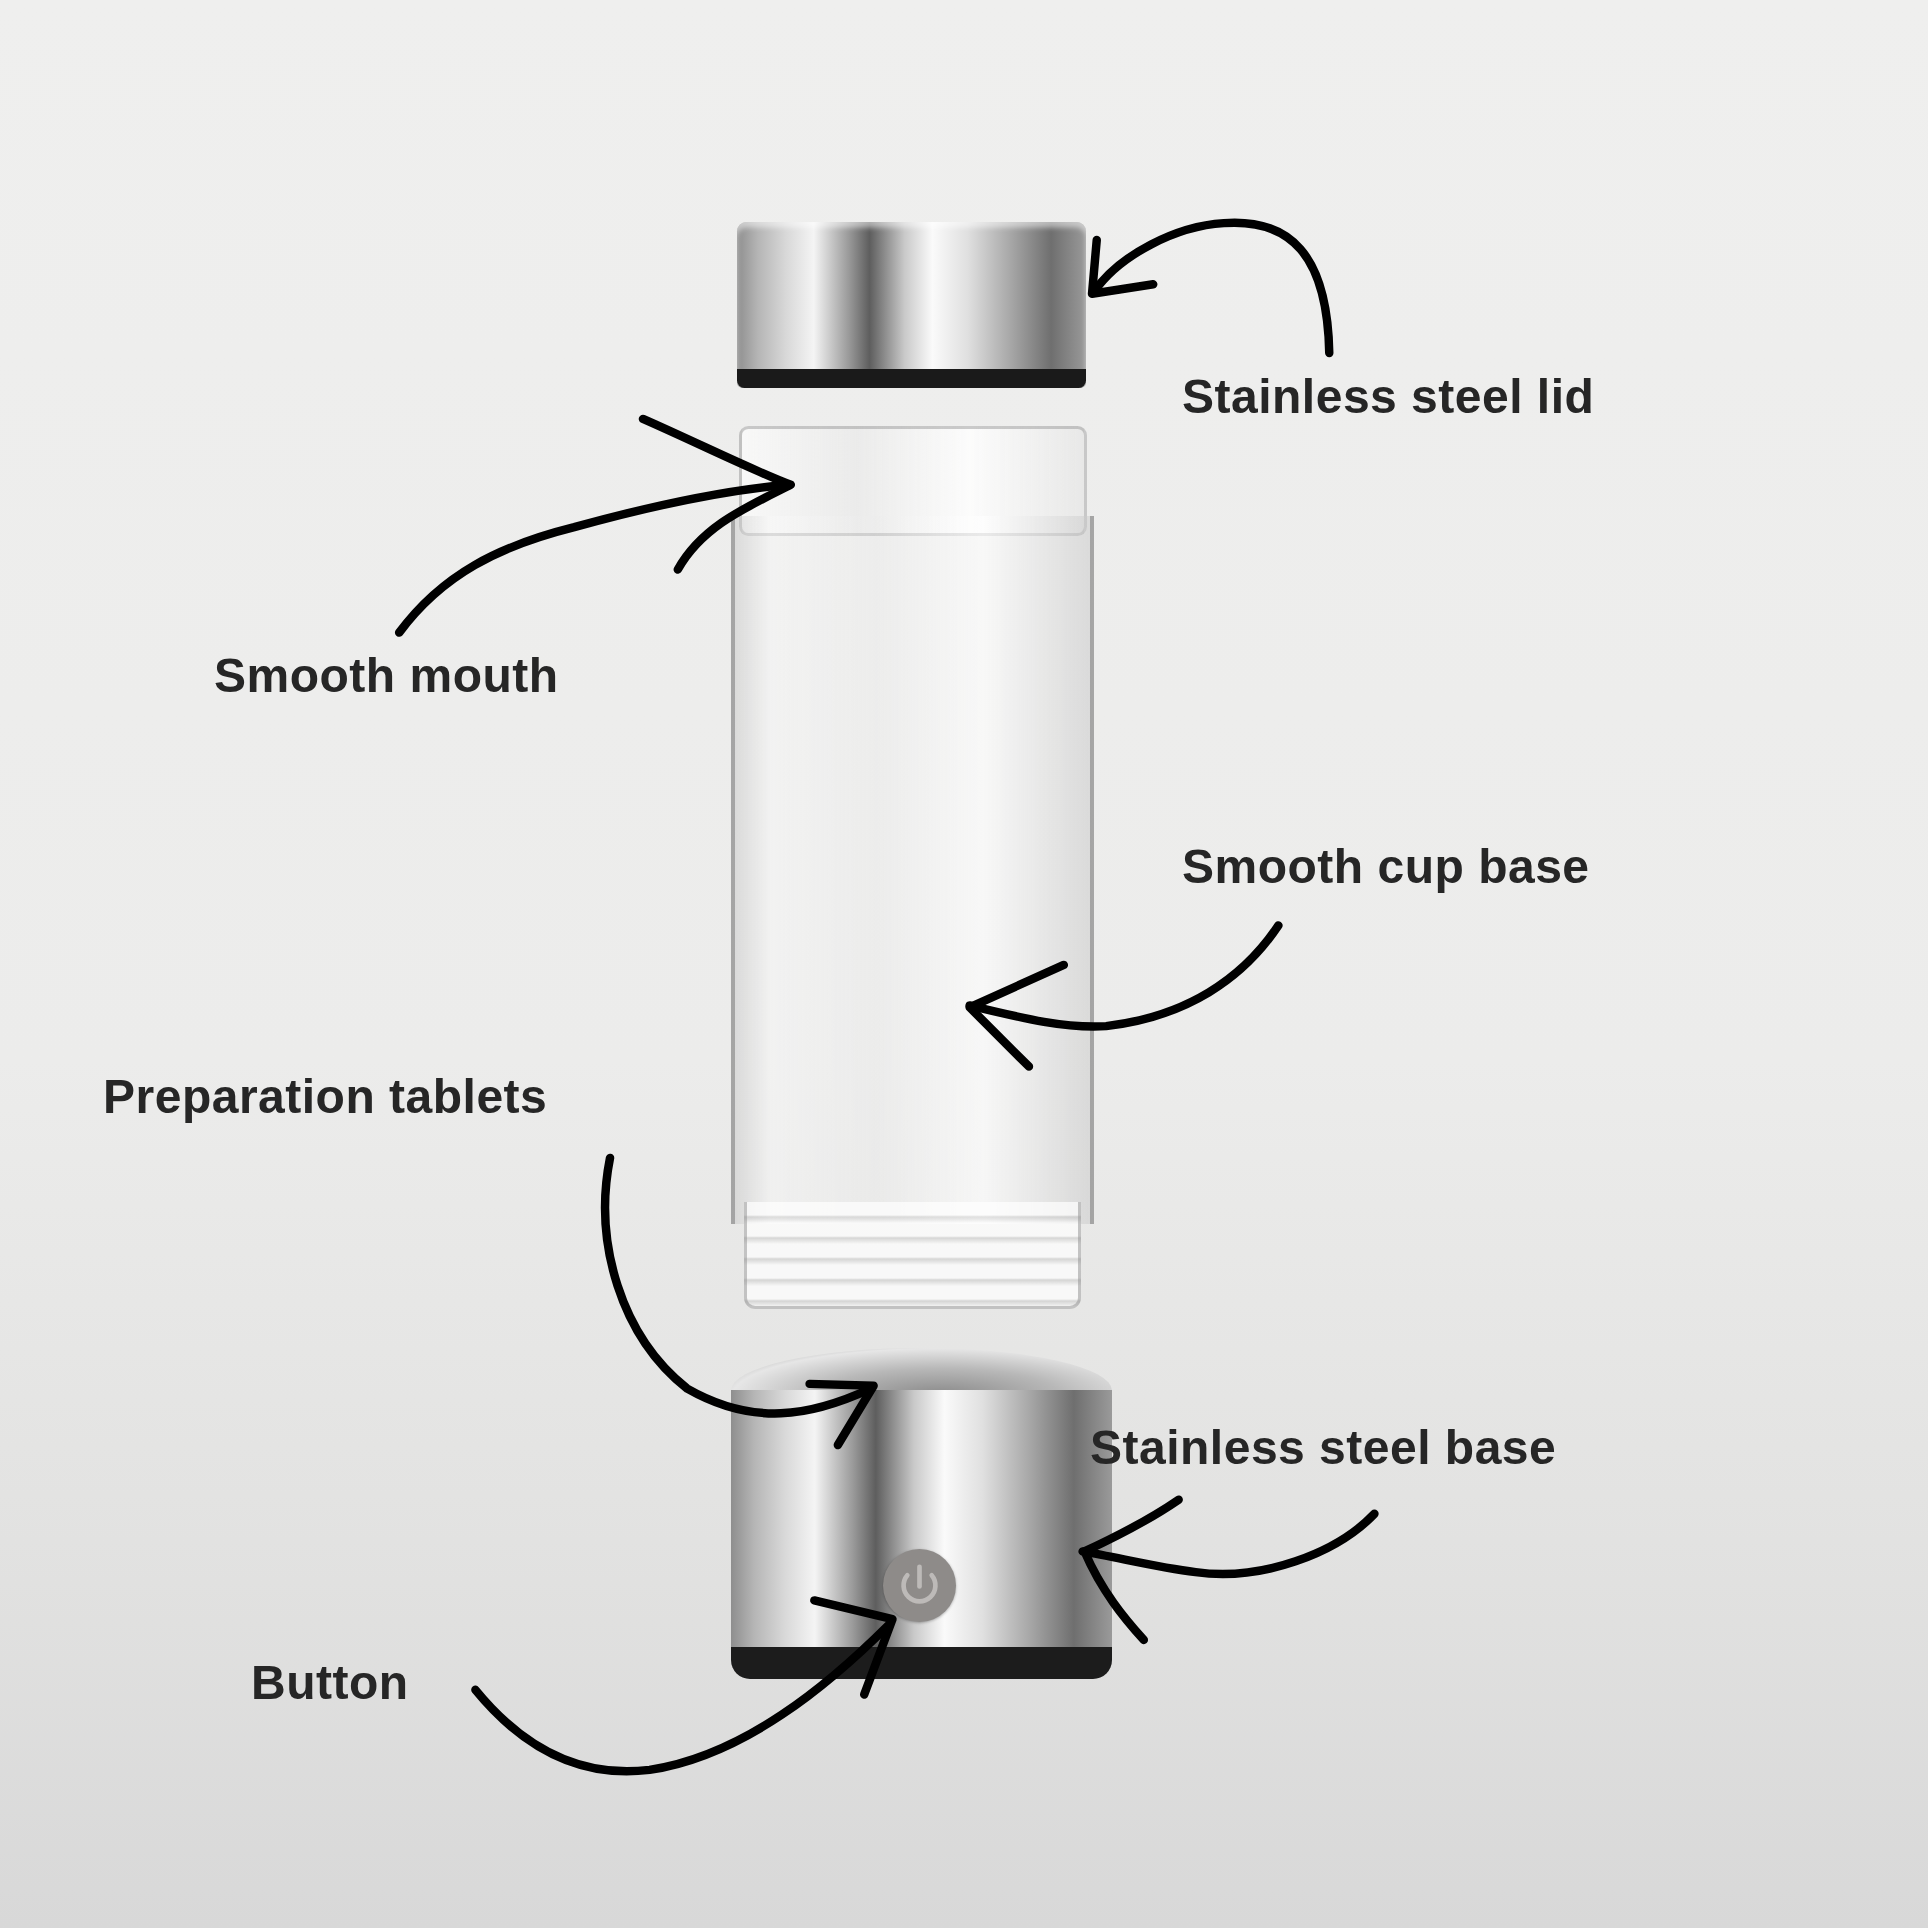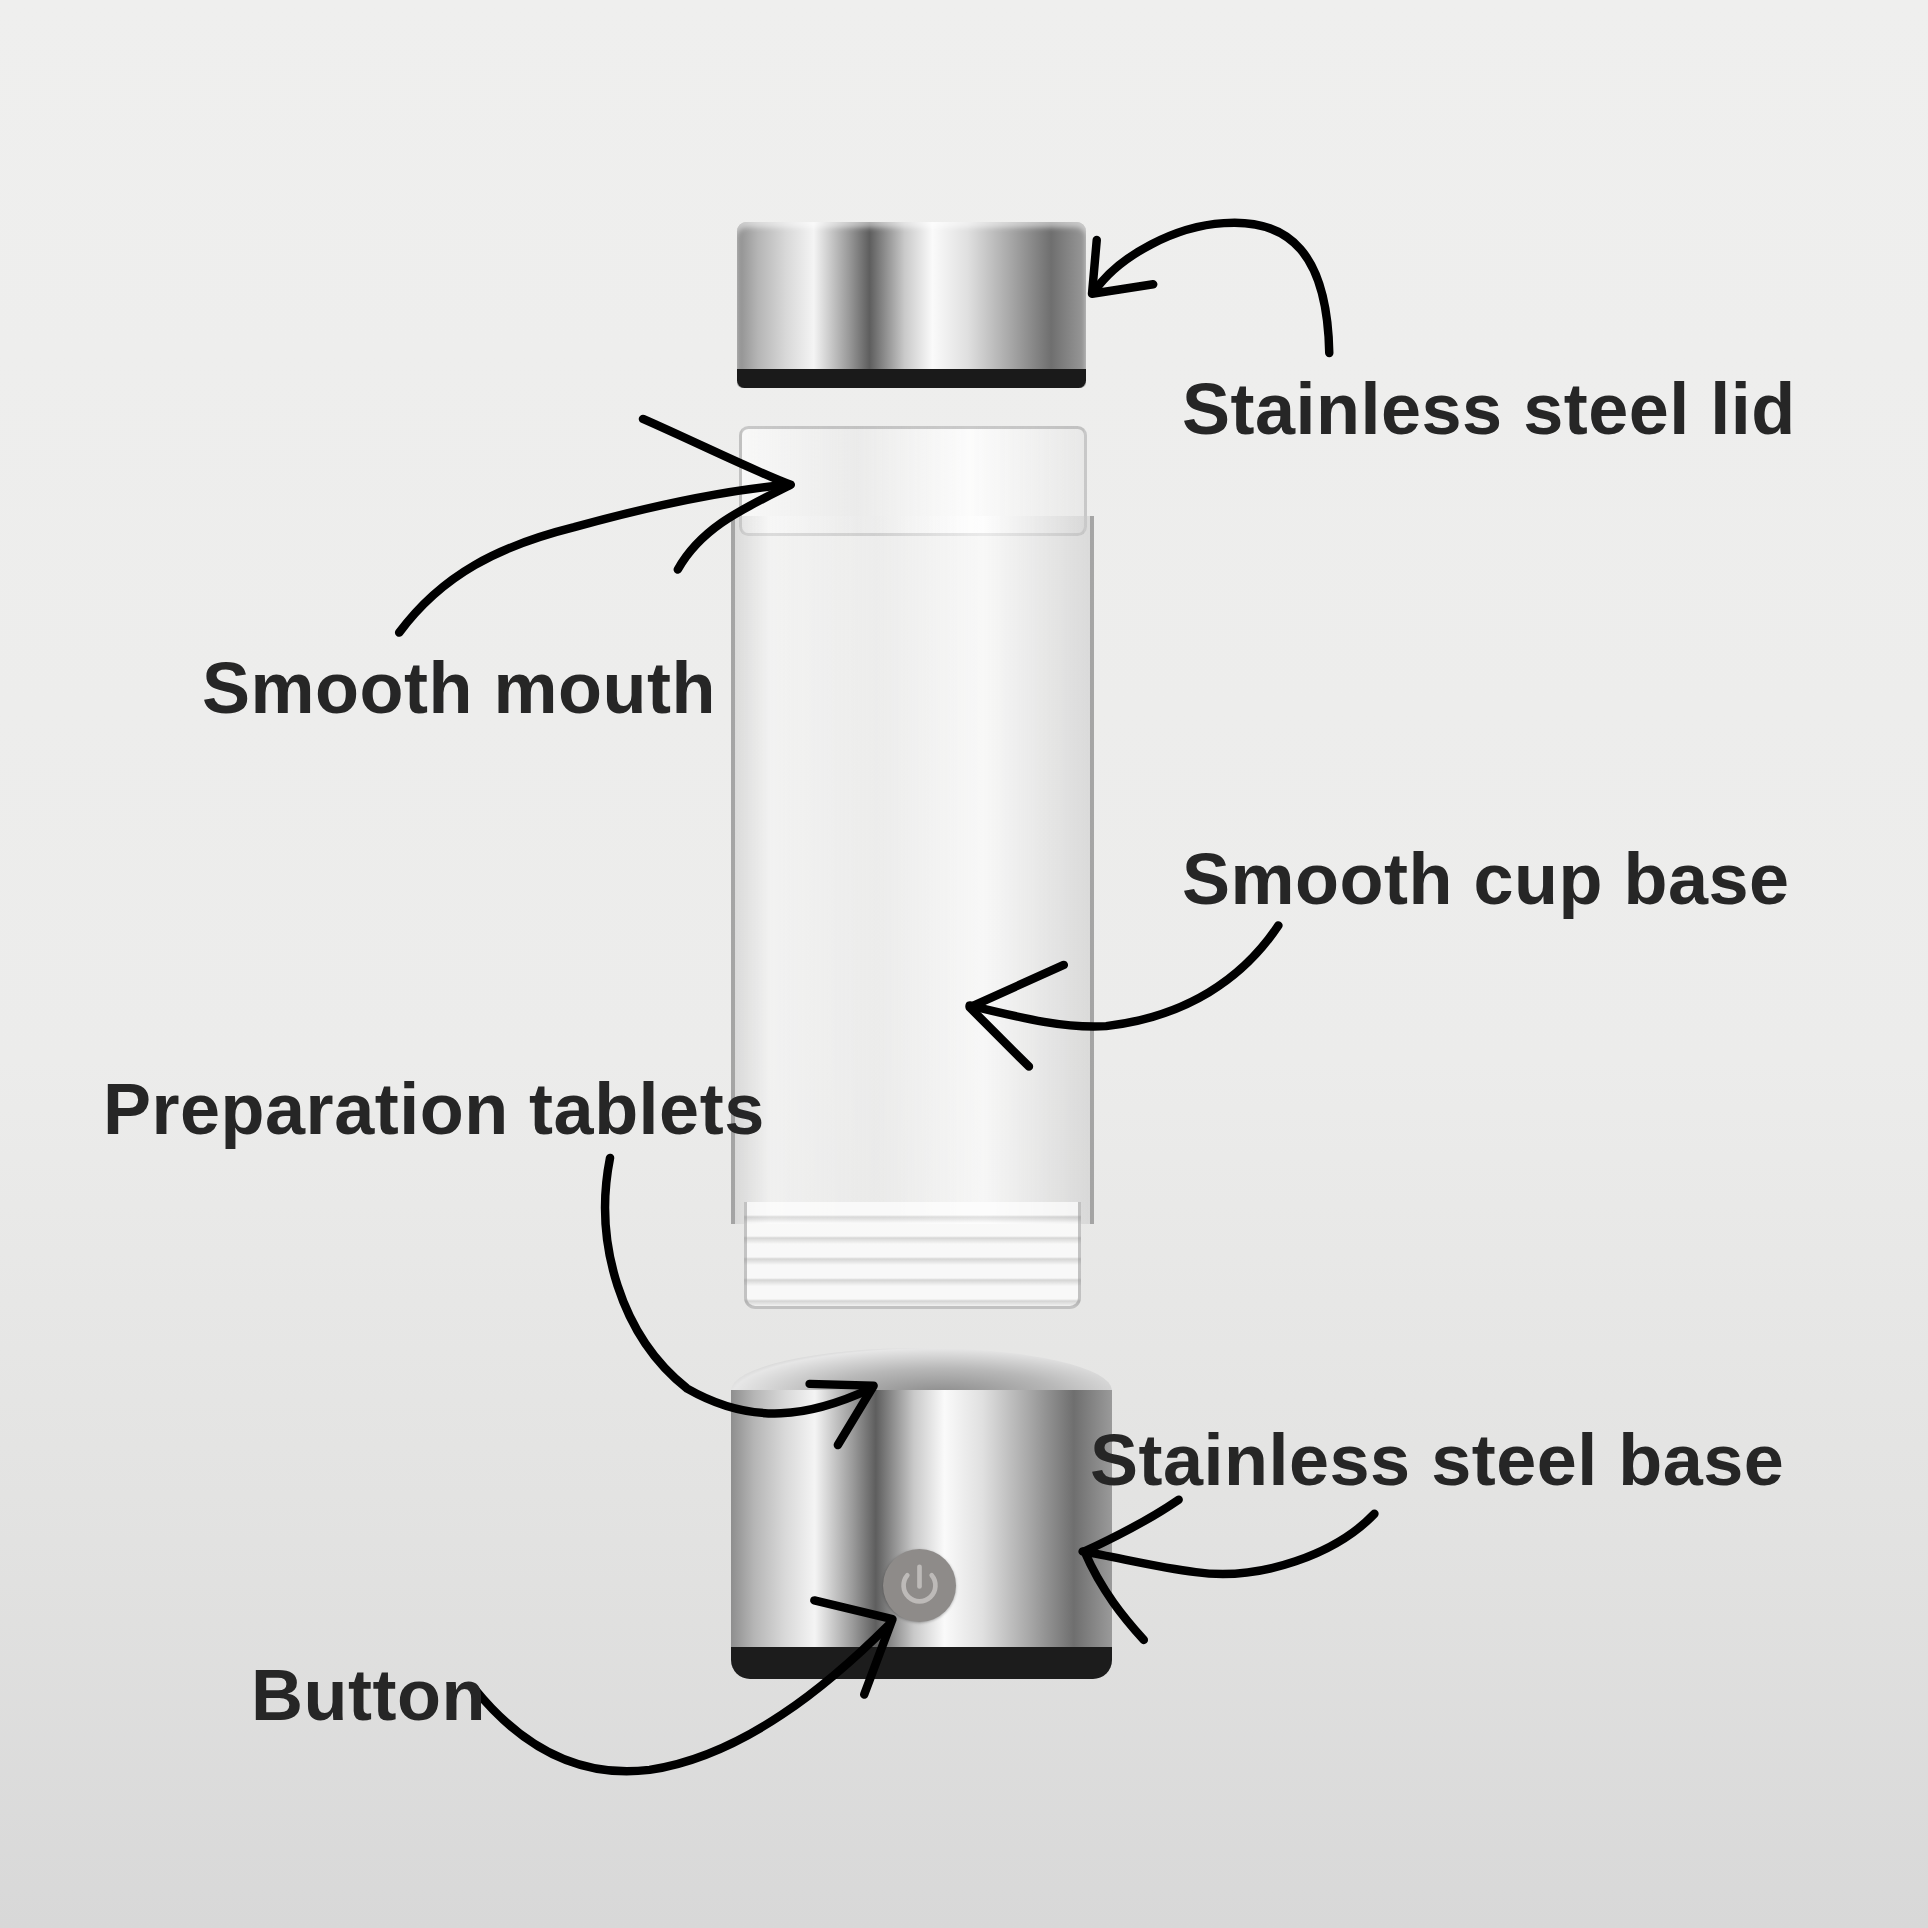--- a/index.html
+++ b/index.html
@@ -1,19 +1,19 @@
 <!DOCTYPE html>
 <html style="font-size:15px"><head>
 <meta charset="utf-8">
 <style>
   html,body{margin:0;padding:0;}
   body{width:1928px;height:1928px;position:relative;overflow:hidden;
     background:linear-gradient(180deg,#efefee 0%,#ececeb 55%,#e2e2e1 80%,#d8d8d8 100%);
     font-family:"Liberation Sans","DejaVu Sans",sans-serif;}
-  .label{position:absolute;font-weight:700;color:#262626;font-size:72px;letter-spacing:0.5px;white-space:nowrap;line-height:1;}
+  .label{position:absolute;font-weight:700;color:#262626;font-size:48px;letter-spacing:0.5px;white-space:nowrap;line-height:1;}
   .steel{background:linear-gradient(90deg,#8e8e8e 0%,#b5b5b5 6%,#d8d8d8 14%,#f4f4f4 22%,#9a9a9a 32%,#5e5e5e 38%,#c9c9c9 48%,#fafafa 56%,#e0e0e0 66%,#a9a9a9 78%,#6f6f6f 90%,#9a9a9a 100%);}
   svg{position:absolute;left:0;top:0;}
 </style>
 </head>
 <body>
 
 <div class="steel" style="position:absolute;left:737px;top:222px;width:349px;height:166px;border-radius:9.4px 9.4px 5.6px 5.6px;box-shadow:inset 0 5.6px 5.6px rgba(255,255,255,0.5);">
   <div style="position:absolute;left:0;right:0;bottom:0;height:19px;background:#1a1a1a;border-radius:0 0 7.5px 7.5px;"></div>
 </div>
 
@@ -52,18 +52,18 @@
 
     <path d="M1460 1608 C1420 1650 1340 1680 1270 1670 C1230 1665 1190 1655 1150 1648"></path>
     <path d="M1252 1593 C1220 1615 1180 1635 1152 1648 C1170 1690 1195 1720 1215 1742"></path>
 
     <path d="M505 1795 C550 1850 610 1890 690 1880 C790 1865 880 1790 945 1725"></path>
     <path d="M865 1700 L948 1720 L918 1800"></path>
   </g>
 </svg>
 
 <div class="label" style="left:1182px;top:373px;">Stainless steel lid</div>
-<div class="label" style="left:202px;top:652px;">Smooth mouth</div>
+<div class="label" style="left:214px;top:652px;">Smooth mouth</div>
 <div class="label" style="left:1182px;top:843px;">Smooth cup base</div>
 <div class="label" style="left:103px;top:1073px;">Preparation tablets</div>
 <div class="label" style="left:1090px;top:1424px;">Stainless steel base</div>
 <div class="label" style="left:251px;top:1614px;margin-top:45px;">Button</div>
 
 
 </body></html>

